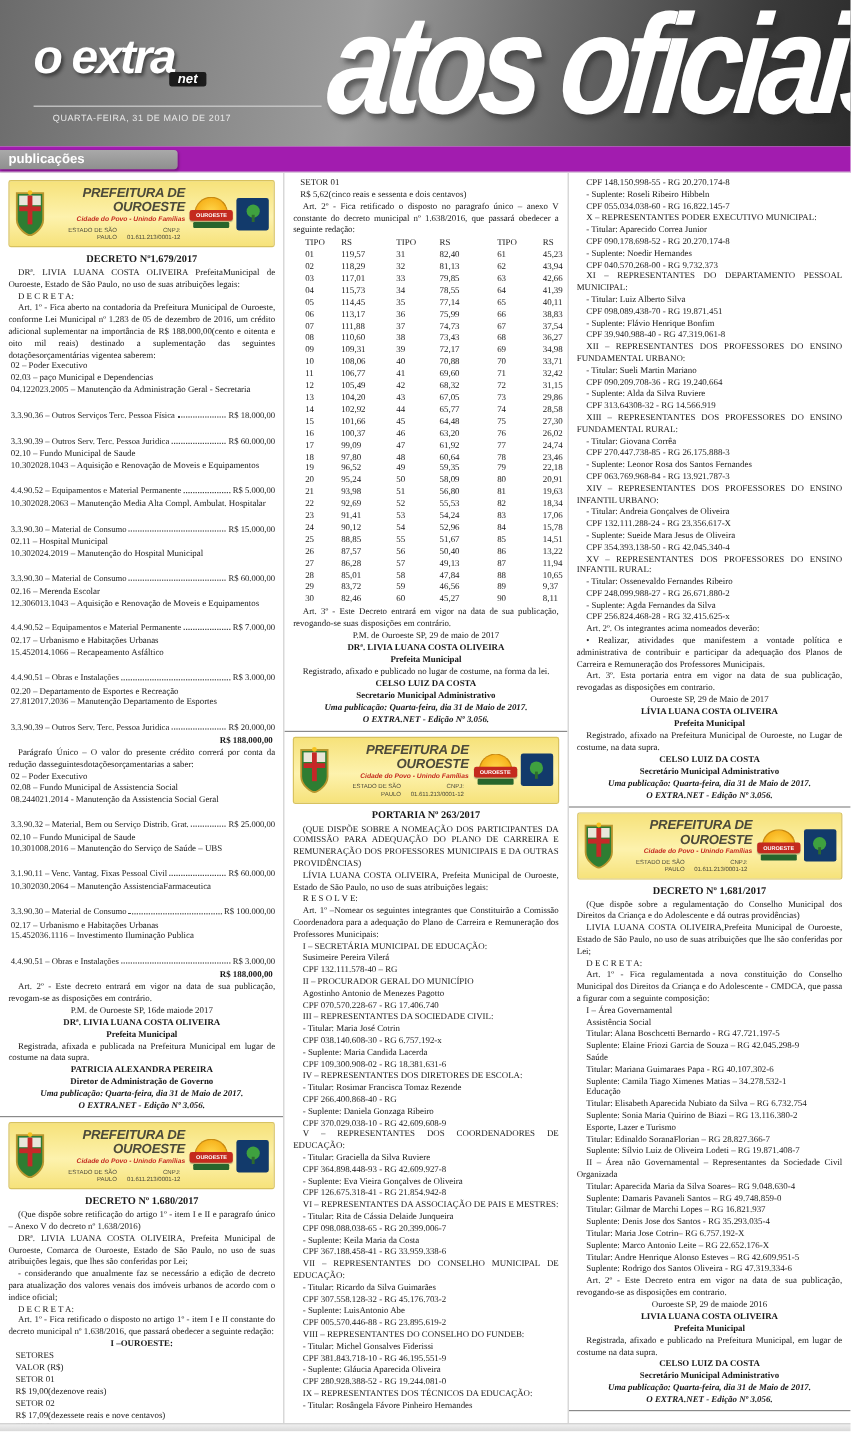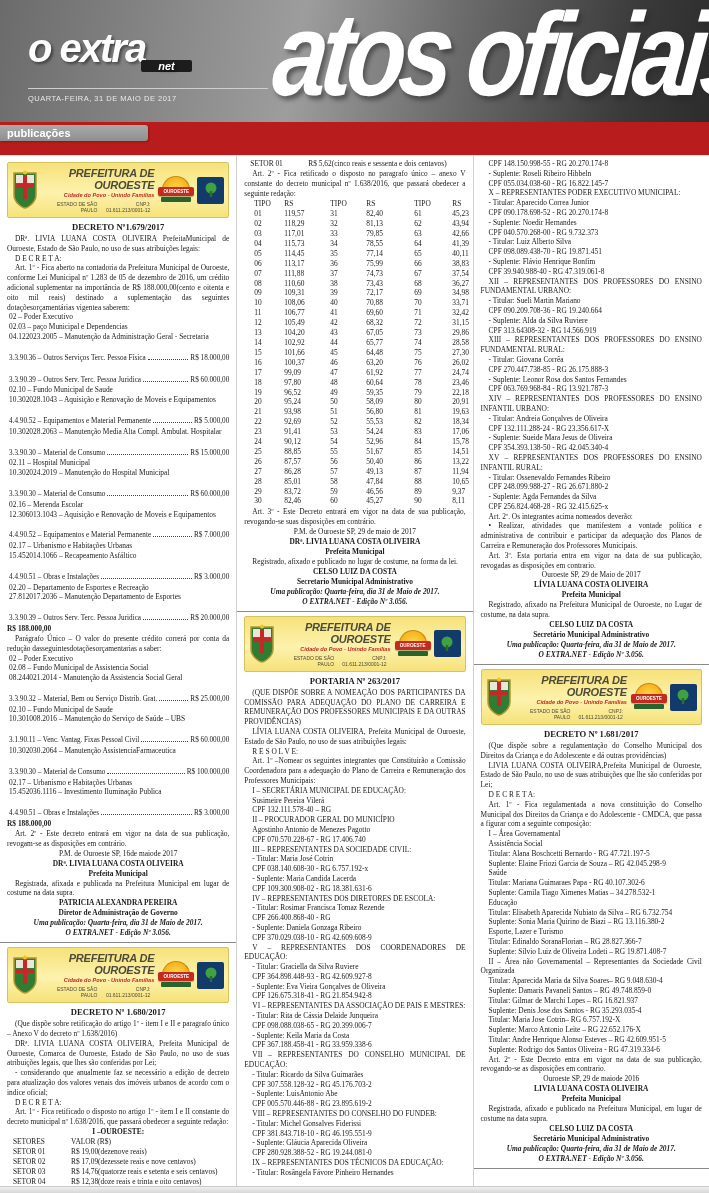--- a/index.html
+++ b/index.html
@@ -3,52 +3,52 @@
 <meta charset="utf-8">
 <style>
   *{margin:0;padding:0;box-sizing:border-box;}
   html,body{width:709px;background:#fff;}
   body{font-family:"Liberation Serif",serif;color:#1a1a1a;}
   .page{position:relative;width:709px;height:1193px;background:#fff;overflow:hidden;}
 
   
   .np-header{position:relative;height:122px;background:linear-gradient(100deg,#6b6b6b 0%,#8d8d8d 28%,#9d9d9d 42%,#6f6f6f 62%,#3a3a3a 88%,#2c2c2c 100%);overflow:hidden;}
   .brand{position:absolute;left:28px;top:26px;color:#fff;font-family:"Liberation Sans",sans-serif;font-style:italic;font-weight:bold;font-size:40px;letter-spacing:-2px;text-shadow:2px 2px 3px rgba(0,0,0,.45);}
-  .brand .net{font-size:11px;letter-spacing:0;vertical-align:baseline;position:relative;top:8px;left:-4px;background:#1c1c1c;padding:0 17px;border-radius:2px;}
+  .brand .net{font-size:11px;letter-spacing:0;vertical-align:baseline;position:relative;top:8px;left:-4px;background:#1c1c1c;padding:0 7px;border-radius:2px;}
   .brand-rule{position:absolute;left:28px;top:88px;width:240px;border-top:1px solid #cfcfcf;}
-  .np-date{position:absolute;left:28px;top:94px;color:#e9e9e9;font-family:"Liberation Sans",sans-serif;font-size:7.5px;letter-spacing:.5px;}
+  .np-date{position:absolute;left:44px;top:94px;color:#e9e9e9;font-family:"Liberation Sans",sans-serif;font-size:7.5px;letter-spacing:.5px;}
   .big-title{position:absolute;left:282px;top:-14px;color:#fff;font-family:"Liberation Sans",sans-serif;font-weight:bold;font-style:italic;font-size:118px;letter-spacing:-8px;transform:skewX(-6deg) scaleX(.82);transform-origin:left top;white-space:nowrap;text-shadow:4px 4px 5px rgba(40,40,40,.55);}
 
   
-  .tab-band{position:relative;height:34px;background:#b91c1c;border-bottom:1px solid #e4e4e4;}
+  .tab-band{position:relative;height:22px;background:#a21caf;border-bottom:1px solid #e4e4e4;}
   .pub-tab{position:absolute;left:0;top:3px;width:148px;height:16px;background:linear-gradient(#a9a9a9,#8f8f8f);color:#fff;font-family:"Liberation Sans",sans-serif;font-weight:bold;font-size:11px;line-height:16px;padding-left:7px;border-radius:0 3px 3px 0;box-shadow:1px 1px 2px rgba(0,0,0,.25);}
 
   
   .cols{display:flex;width:709px;height:1042px;}
   .col{width:236.3px;padding:3px 7px 0 7px;overflow:hidden;}
   .col+.col{border-left:1px solid #cfcfcf;}
 
   
   .para,.item,.item2{font-size:7.4px;line-height:9.8px;text-align:justify;}
   .para{text-indent:8px;}
   .item{text-indent:8px;}
   .item2{text-indent:2px;}
   .doc-title{font-size:8.6px;font-weight:bold;text-align:center;margin:4px 0 2px 0;}
   .alloc{display:flex;align-items:baseline;font-size:7.2px;line-height:9.8px;padding-left:2px;margin-top:12px;}
   .alloc .lab{white-space:nowrap;}
   .alloc .dots{flex:1;border-bottom:1px dotted #444;margin:0 2px 2px 2px;min-width:6px;}
   .alloc .val{white-space:nowrap;}
-  .rightval{font-size:7.4px;line-height:10px;font-weight:bold;padding-right:2px;}
+  .rightval{font-size:7.4px;line-height:10px;text-align:right;font-weight:bold;padding-right:2px;}
   .ctr{font-size:7.4px;line-height:10px;text-align:center;}
   .ctr.b{font-weight:bold;}
   .ctr.i{font-style:italic;}
   .sep{border-top:1px solid #8a8a8a;margin:4px -7px 4px -7px;}
 
   
-  .row2{display:flex;font-size:7.4px;line-height:9.9px;padding-left:6px;}
+  .row2{display:flex;font-size:7.4px;line-height:9.9px;padding-left:6px;flex-direction:column;}
   .row2 .lab{width:58px;flex:none;}
   .row2 .val{flex:1;}
 
   
   .ttable{padding-left:6px;margin:1px 4px;}
   .trow{display:grid;grid-template-columns:30px 46px 36px 48px 38px auto;font-size:7.4px;line-height:9.9px;}
 
   
   .mast{display:flex;align-items:center;gap:4px;height:56px;margin:3px 0 2px 0;padding:3px 4px;background:linear-gradient(#f6e27a,#fdf2ad 55%,#f6e27a);border:1px solid #d8c25f;border-radius:2px;}
   .mast .arms{flex:none;width:26px;height:40px;}
@@ -641,20 +641,21 @@
       </div>
     <div class="col">
         <div class="item">CPF 148.150.998-55 - RG 20.270.174-8</div>
         <div class="item">- Suplente: Roseli Ribeiro Hibbeln</div>
         <div class="item">CPF 055.034.038-60 - RG 16.822.145-7</div>
         <div class="item">X – REPRESENTANTES PODER EXECUTIVO MUNICIPAL:</div>
         <div class="item">- Titular: Aparecido Correa Junior</div>
         <div class="item">CPF 090.178.698-52 - RG 20.270.174-8</div>
         <div class="item">- Suplente: Noedir Hernandes</div>
         <div class="item">CPF 040.570.268-00 - RG 9.732.373</div>
+        <div class="item">XI – REPRESENTANTES DO DEPARTAMENTO PESSOAL MUNICIPAL:</div>
         <div class="item">- Titular: Luiz Alberto Silva</div>
         <div class="item">CPF 098.089.438-70 - RG 19.871.451</div>
         <div class="item">- Suplente: Flávio Henrique Bonfim</div>
         <div class="item">CPF 39.940.988-40 - RG 47.319.061-8</div>
         <div class="item">XII – REPRESENTANTES DOS PROFESSORES DO ENSINO FUNDAMENTAL URBANO:</div>
         <div class="item">- Titular: Sueli Martin Mariano</div>
         <div class="item">CPF 090.209.708-36 - RG 19.240.664</div>
         <div class="item">- Suplente: Alda da Silva Ruviere</div>
         <div class="item">CPF 313.64308-32 - RG 14.566.919</div>
         <div class="item">XIII – REPRESENTANTES DOS PROFESSORES DO ENSINO FUNDAMENTAL RURAL:</div>

